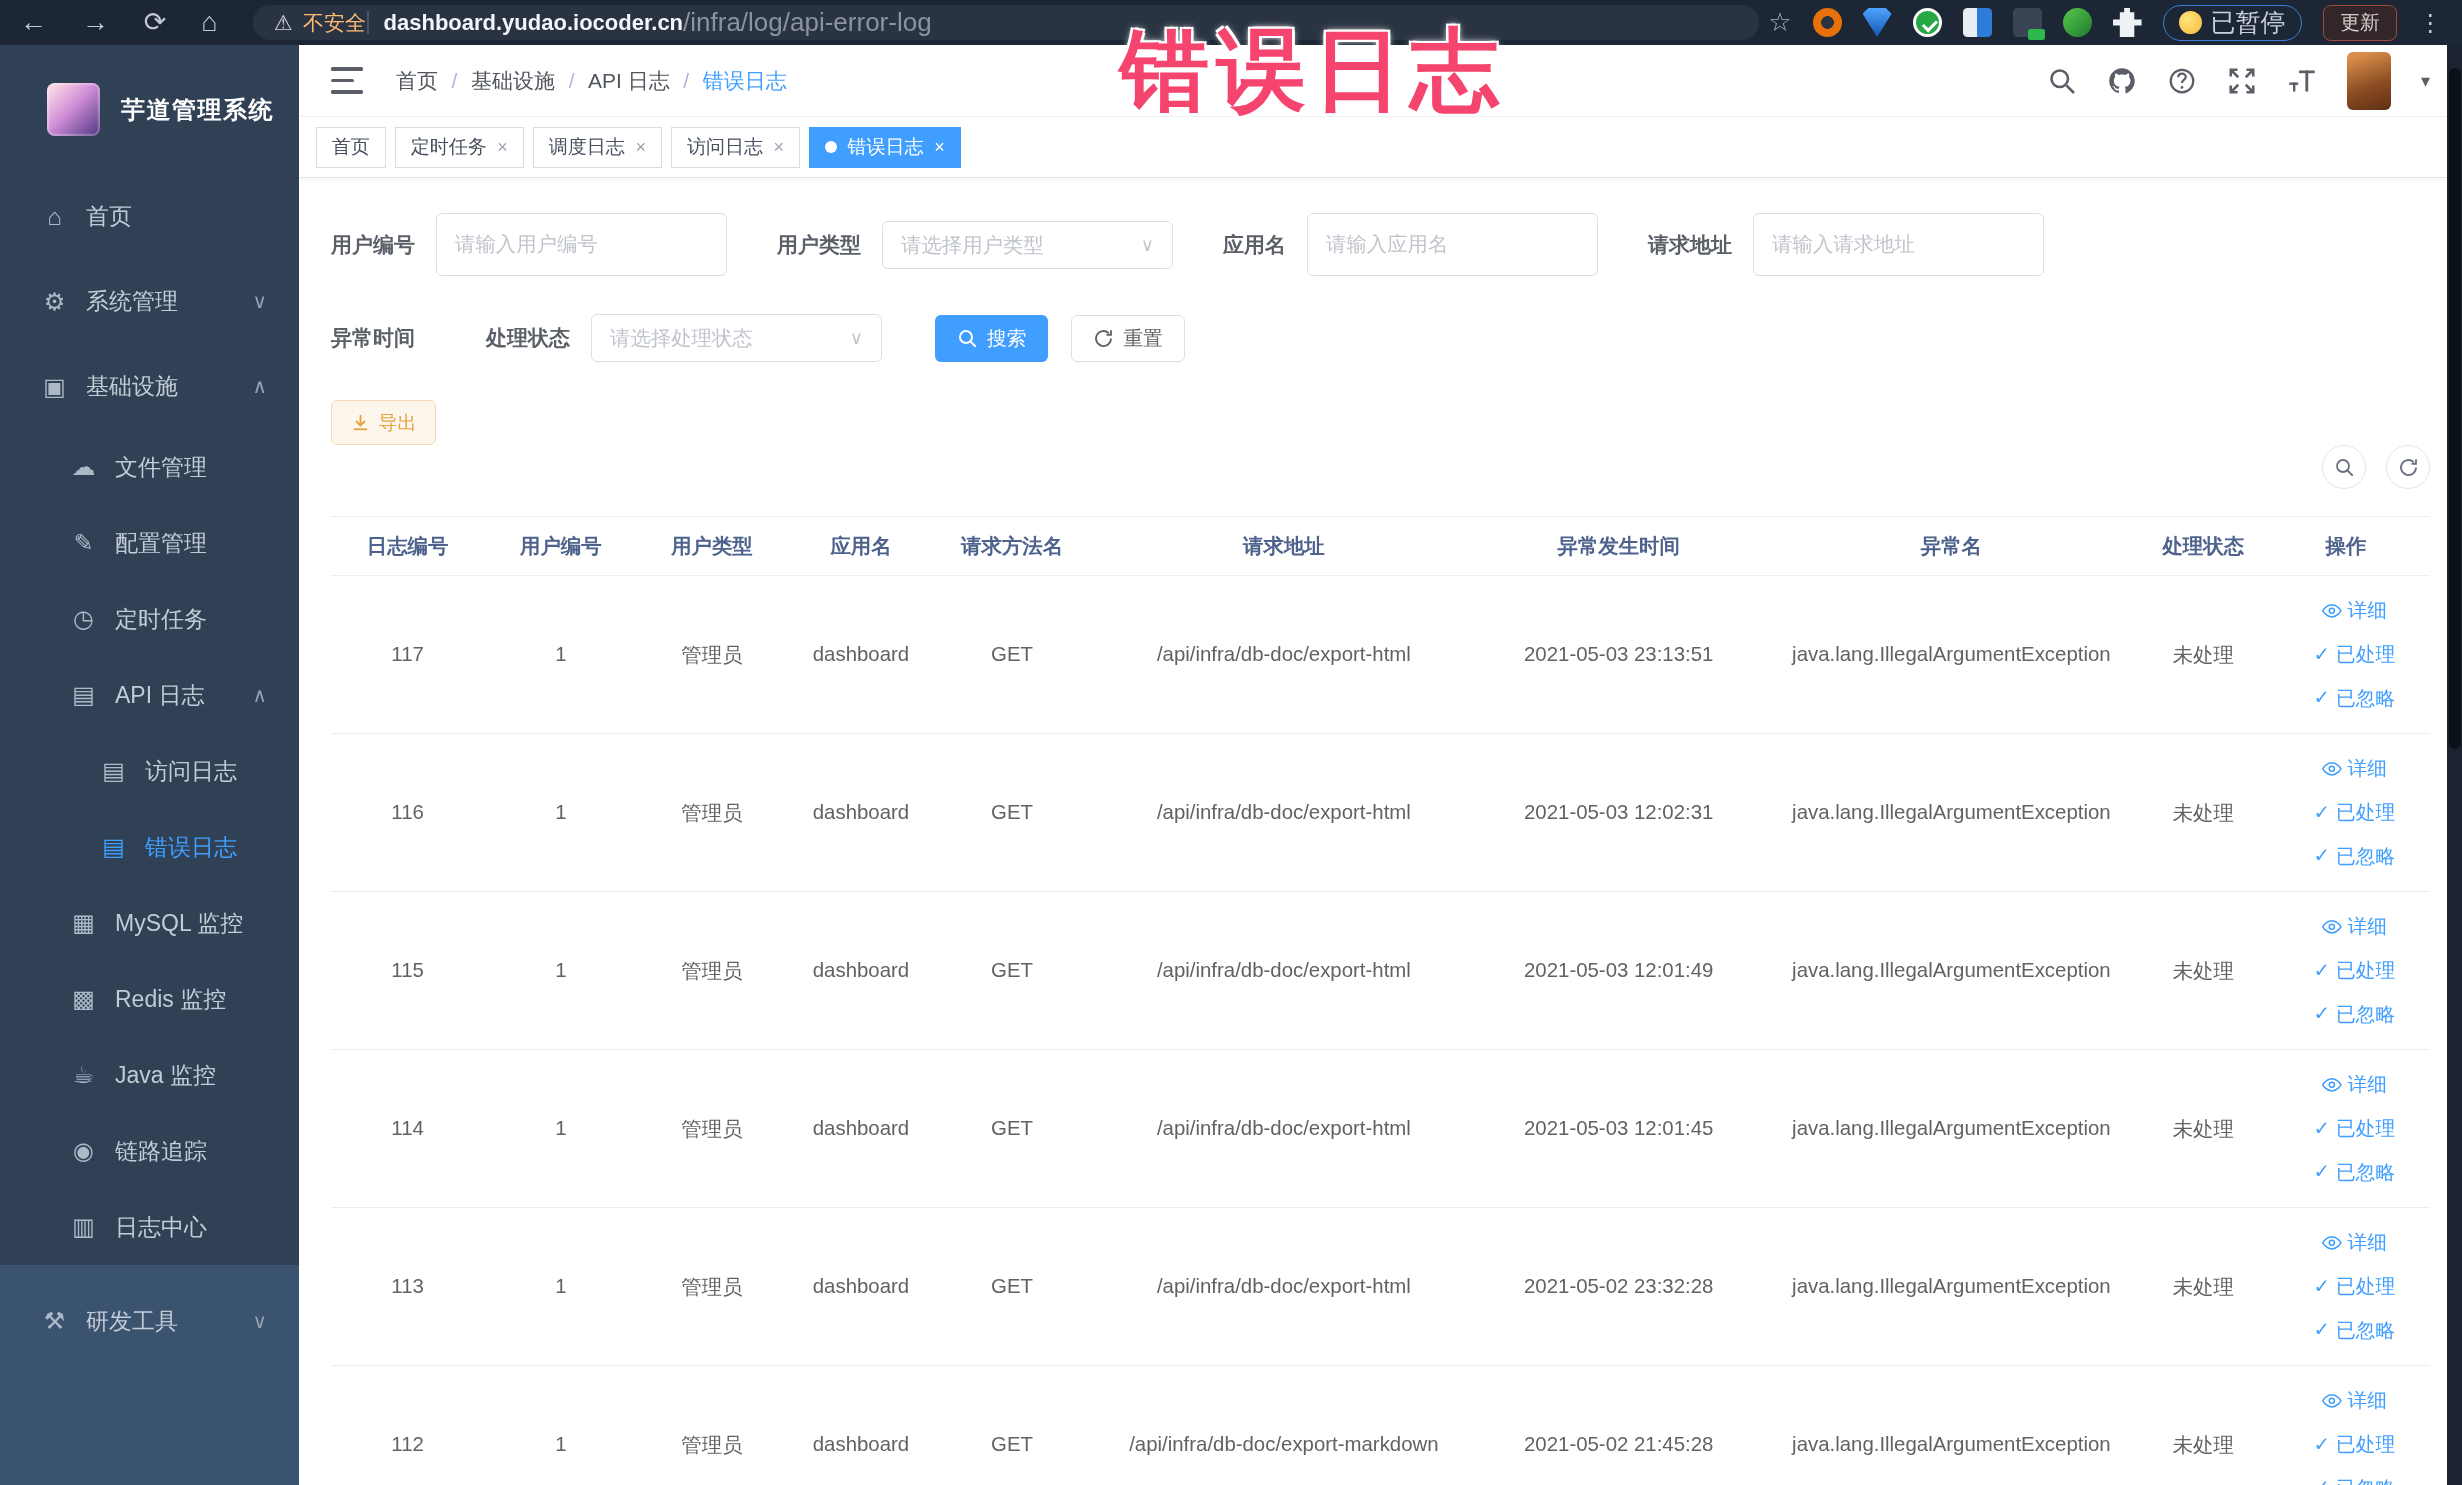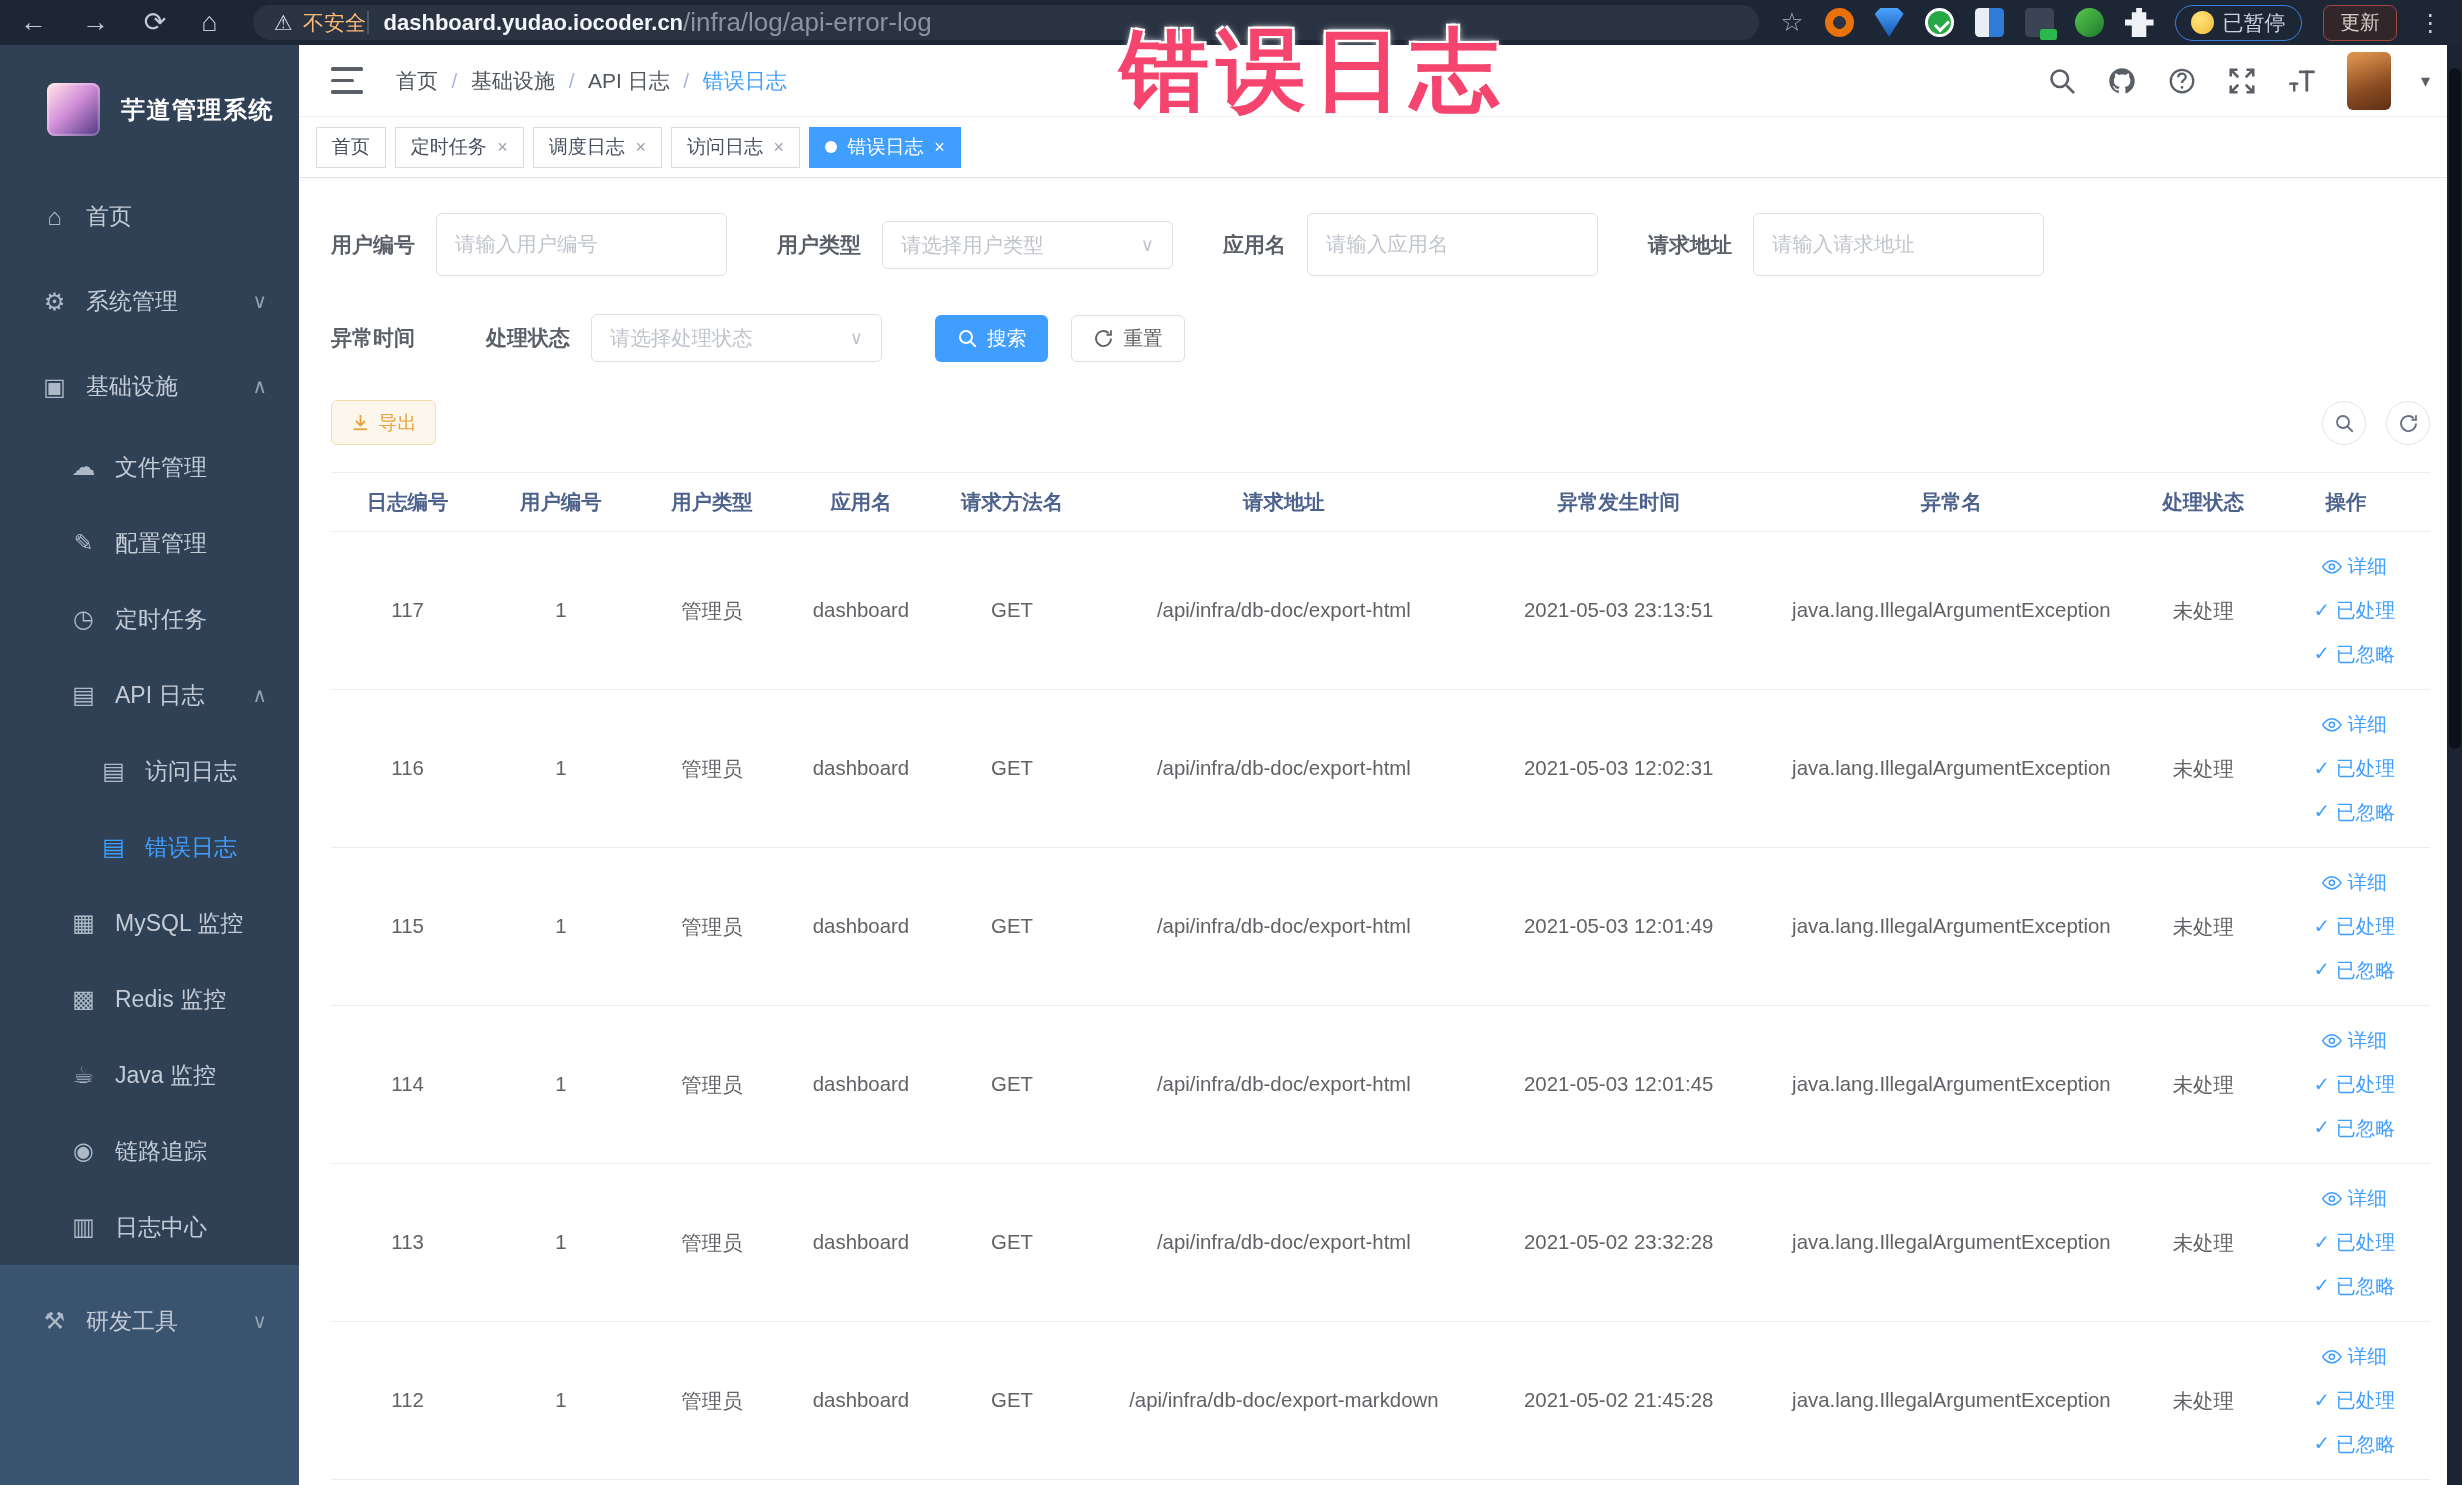--- a/index.html
+++ b/index.html
@@ -21,21 +21,21 @@
   .ext { width:29px; height:29px; border-radius:6px; position:relative; }
   .ext-a { background:radial-gradient(circle at 50% 50%, #2a3342 30%, #e8710a 32%); border-radius:50%; }
   .ext-b { background:linear-gradient(180deg,#4da3ff,#1558b0); clip-path:polygon(50% 100%,0 20%,20% 0,80% 0,100% 20%); }
   .ext-c { background:#28a745; border-radius:50%; border:3px solid #fff; }
   .ext-c::after { content:""; position:absolute; left:7.6px; top:9px; width:10.6px; height:6px; border-left:3px solid #fff; border-bottom:3px solid #fff; transform:rotate(-45deg); }
   .ext-d { background:linear-gradient(90deg,#e9eef5 50%,#2f7bd9 50%); border-radius:4.5px; }
   .ext-e { background:#3a4454; border-radius:4.5px; }
   .ext-e::after { content:""; position:absolute; right:-3px; bottom:-3px; width:16.7px; height:10.6px; background:#2db84d; border-radius:2.3px; }
   .ext-f { background:linear-gradient(135deg,#57c84d,#1f7a2d); border-radius:50%; }
   .ext-g { background:#eef1f5; clip-path:polygon(40% 0,60% 0,60% 15%,75% 15%,75% 40%,100% 40%,100% 60%,75% 60%,75% 100%,25% 100%,25% 60%,0 60%,0 40%,25% 40%,25% 15%,40% 15%); }
-  .paused-chip { display:flex; align-items:center; gap:9px; height:36px; padding:0 15px; border:1.5px solid #3d7fd9; border-radius:19.7px; font-size:21px; color:#c9d1dc; }
+  .paused-chip { display:flex; align-items:center; gap:9px; height:36px; padding:0 15px; border:1.5px solid #3d7fd9; border-radius:19.7px; font-size:25px; color:#c9d1dc; }
   .face { width:23px; height:23px; border-radius:50%; background:radial-gradient(circle at 35% 35%, #ffe57a, #f4b93c); }
   .update-btn { height:36px; display:flex; align-items:center; padding:0 16.7px; border:1.5px solid #a14a42; border-radius:7.6px; background:#32262a; color:#d3cdc8; font-size:19.7px; }
   .dots-ic { font-size:24px; color:#c3c9d3; }
 
   
   .app { display:flex; height:1440px; }
   .sidebar { width:299px; background:#304156; display:flex; flex-direction:column; color:#c3cbd6; flex-shrink:0; }
   .logo-row { height:129px; display:flex; align-items:center; padding-left:47px; }
   .logo-img { width:53px; height:53px; border-radius:7.6px; background:linear-gradient(135deg,#f9d4e4 10%,#d391d9 45%,#5a3d8a 95%); box-shadow:inset 0 0 0 2.3px rgba(255,255,255,.25); }
   .logo-title { margin-left:21px; font-size:24px; font-weight:bold; color:#fff; letter-spacing:1.5px; }
@@ -84,21 +84,21 @@
   .sel-caret { font-size:18px; color:#c0c4cc; }
   .gap-xl { margin-left:50px; }
   .date-range { width:363px; height:48px; border:0.8px solid #dcdfe6; border-radius:6px; display:flex; align-items:center; padding:0 16.7px; font-size:20.4px; color:#c0c4cc; gap:15px; }
   .cal-ic svg { width:24px; height:24px; display:block; }
   .dr-sep { color:#8a9099; }
   .btn { height:47px; display:flex; align-items:center; gap:9px; border-radius:6px; font-size:19.7px; cursor:pointer; border:0.8px solid transparent; padding:0 21px; }
   .btn svg { width:21px; height:21px; }
   .btn-primary { background:#409EFF; color:#fff; margin-left:53px; }
   .btn-plain { background:#fff; border-color:#dcdfe6; color:#606266; margin-left:23px; }
   .btn-export { height:45px; background:#fdf6ec; border-color:#f5dab1; color:#e6a23c; font-size:19px; padding:0 18px; gap:7.6px; }
-  .toolbar-row { display:flex; align-items:flex-end; margin-bottom:27px; }
+  .toolbar-row { display:flex; align-items:flex-start; margin-bottom:27px;flex-direction:column; }
   .circle-btns { margin-left:auto; display:flex; gap:19.7px; }
   .circle-btn { width:44px; height:44px; border-radius:50%; border:0.8px solid #e2e5ea; display:flex; align-items:center; justify-content:center; color:#697080; cursor:pointer; background:#fff; }
   .circle-btn svg { width:21px; height:21px; }
 
   
   table.log { width:100%; border-collapse:collapse; table-layout:fixed; }
   table.log th { height:59px; font-size:20.4px; font-weight:bold; color:#4d628c; border-top:0.8px solid #ebeef5; border-bottom:0.8px solid #ebeef5; text-align:center; }
   table.log td { height:158px; font-size:20.4px; color:#606266; text-align:center; vertical-align:middle; border-bottom:0.8px solid #e9ecf2; word-break:break-all; }
   .op-cell { text-align:left !important; }
   .op-wrap { display:flex; flex-direction:column; gap:16.7px; align-items:center; padding-left:16.7px; }

